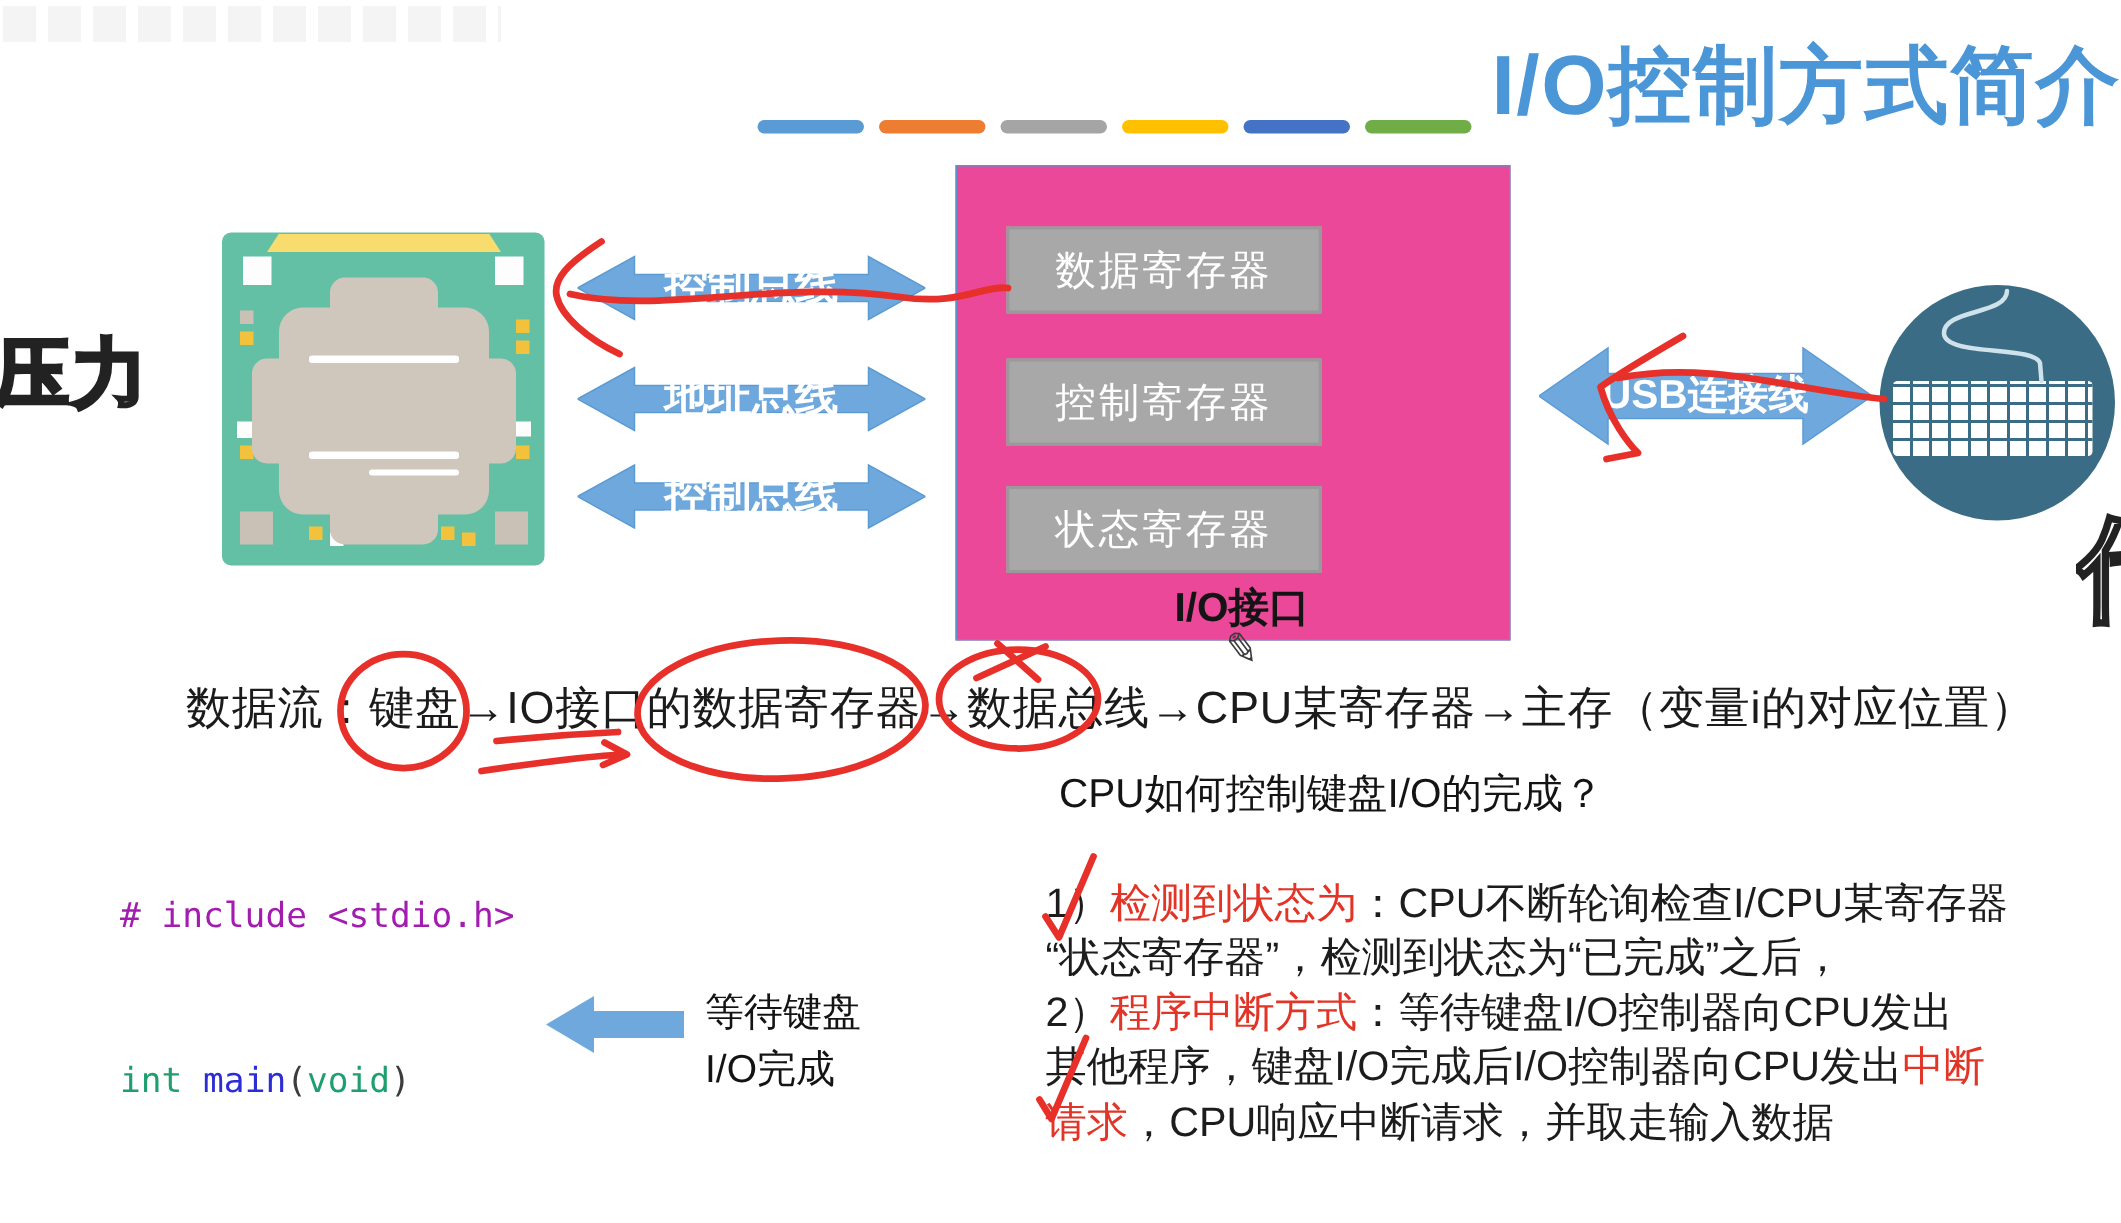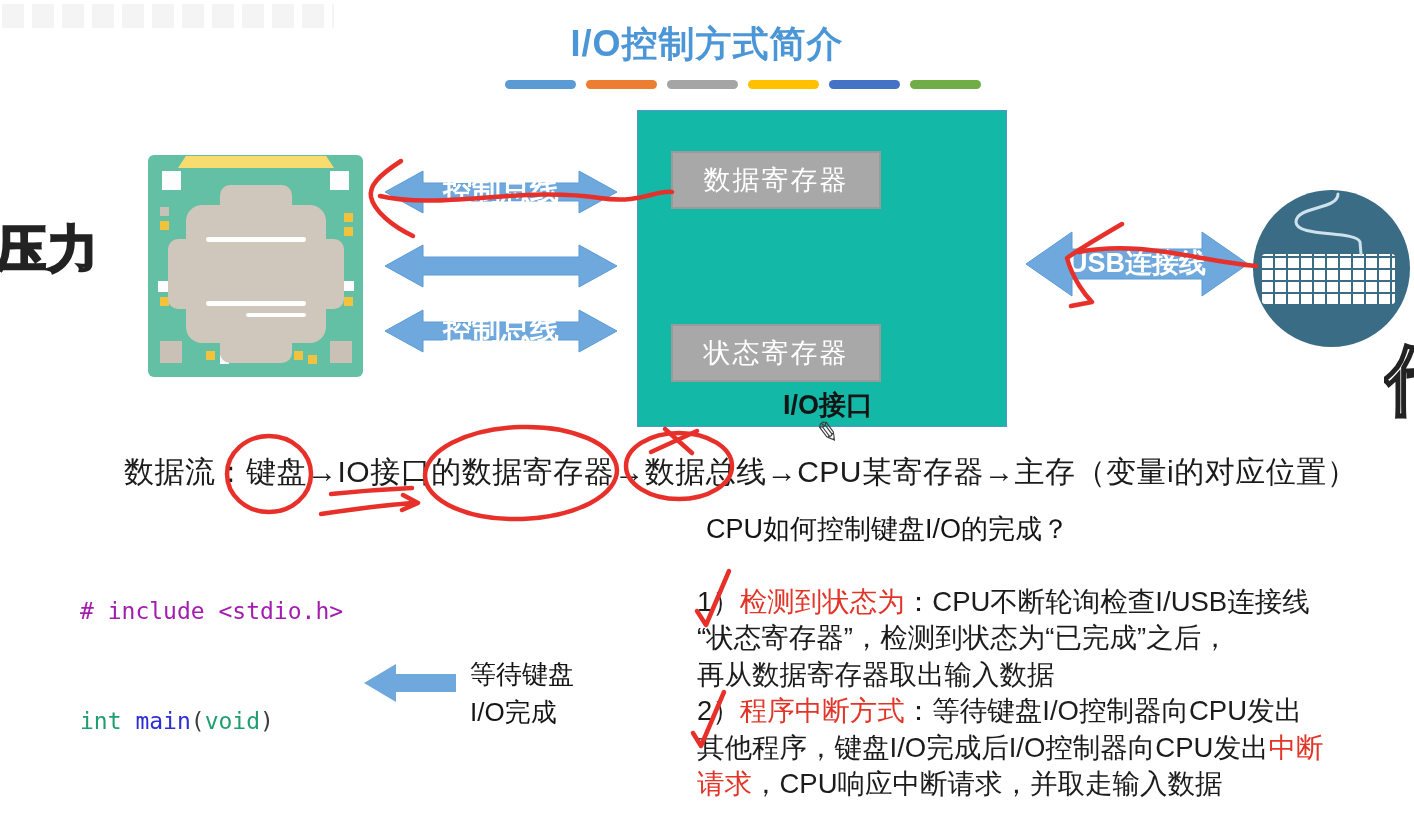--- a/index.html
+++ b/index.html
@@ -15,22 +15,22 @@
   .watermark{
     left:2px;top:4px;width:332px;height:24px;opacity:.55;
     background:
       repeating-linear-gradient(90deg,#ececec 0 22px,#ffffff 22px 30px),
       repeating-linear-gradient(0deg,#f2f2f2 0 4px,#ffffff 4px 6px);
     filter:blur(.5px);
   }
 
   
   .title{
-    left:0;right:0;top:20px;text-align:center;
-    font-size:36px;font-weight:bold;letter-spacing:1px;
+    left:0;right:0;top:20px;text-align:right;
+    font-size:56px;font-weight:bold;letter-spacing:1px;
   }
   .bars{left:505px;top:80px;display:flex;gap:10px;}
   .bars span{width:71px;height:9px;border-radius:5px;display:block;}
 
   
   .cpu{left:148px;top:155px;width:215px;height:222px;background:#63c0a5;border-radius:6px;}
   .cpu .strip{position:absolute;left:30px;top:1px;width:156px;height:12px;background:#f8dd6e;
     clip-path:polygon(5% 0,95% 0,100% 100%,0 100%);}
   .sq{position:absolute;}
   .sq.w{background:#fdfdfd;}
@@ -50,21 +50,21 @@
   .bus{width:232px;height:48px;left:385px;}
   .bus svg,.usb svg{position:absolute;left:0;top:0;}
   .bus .lbl,.usb .lbl{
     position:absolute;left:0;right:0;top:50%;transform:translateY(-52%);
     text-align:center;color:#ffffff;font-weight:bold;font-size:29px;white-space:nowrap;
   }
   .usb{left:1026px;top:228px;width:222px;height:72px;}
   .usb .lbl{font-size:27px;}
 
   
-  .iobox{left:637px;top:110px;width:368px;height:315px;background:#14b8a6;border:1px solid #5695cc;}
+  .iobox{left:637px;top:110px;width:368px;height:315px;background:#ec4899;border:1px solid #5695cc;}
   .reg{position:absolute;left:33px;width:210px;height:58px;background:#a8a8a8;border:2px solid #9a9a9a;
     display:flex;align-items:center;justify-content:center;
     color:#ffffff;font-size:27px;letter-spacing:2px;box-sizing:border-box;}
   .iobox-label{position:absolute;left:0;right:0;top:276px;text-align:center;
     color:#141414;font-size:27px;font-weight:600;margin-left:12px;}
 
   .pencil{left:816px;top:416px;font-size:28px;color:#3c3c3c;transform:rotate(8deg);}
 
   
   .kbd-circle{left:1253px;top:190px;width:157px;height:157px;border-radius:50%;background:#3b6c85;}
@@ -160,30 +160,32 @@
 <div class="abs bus" style="top:168px">
   <svg width="232" height="48" viewBox="0 0 232 48">
     <polygon points="0,24 38,3 38,15 194,15 194,3 232,24 194,45 194,33 38,33 38,45" fill="#6fa8dc" stroke="#5b9bd5" stroke-width="1"></polygon>
   </svg>
   <span class="lbl">控制总线</span>
 </div>
 <div class="abs bus" style="top:242px">
   <svg width="232" height="48" viewBox="0 0 232 48">
     <polygon points="0,24 38,3 38,15 194,15 194,3 232,24 194,45 194,33 38,33 38,45" fill="#6fa8dc" stroke="#5b9bd5" stroke-width="1"></polygon>
   </svg>
+  <span class="lbl">地址总线</span>
 </div>
 <div class="abs bus" style="top:307px">
   <svg width="232" height="48" viewBox="0 0 232 48">
     <polygon points="0,24 38,3 38,15 194,15 194,3 232,24 194,45 194,33 38,33 38,45" fill="#6fa8dc" stroke="#5b9bd5" stroke-width="1"></polygon>
   </svg>
   <span class="lbl">控制总线</span>
 </div>
 
 <div class="abs iobox">
   <div class="reg" style="top:40px">数据寄存器</div>
+  <div class="reg" style="top:128px">控制寄存器</div>
   <div class="reg" style="top:213px">状态寄存器</div>
   <div class="iobox-label">I/O接口</div>
 </div>
 
 <div class="abs pencil">✎</div>
 
 <div class="abs usb">
   <svg width="222" height="72" viewBox="0 0 222 72">
     <polygon points="0,36 46,4 46,21 176,21 176,4 222,36 176,68 176,51 46,51 46,68" fill="#6fa8dc" stroke="#5b9bd5" stroke-width="1"></polygon>
   </svg>
@@ -216,23 +218,22 @@
   <div class="tri"></div>
     <div class="stem"></div>
 </div>
 <div class="abs wait-note">
   <div>等待键盘</div>
   <div>I/O完成</div>
 </div>
 
 <div class="abs qa-q">CPU如何控制键盘I/O的完成？</div>
 <div class="abs qa">
-  <div class="line"><span class="tok-k">1）</span><span class="tok-r">检测到状态为</span><span class="tok-k">：CPU不断轮询检查I/USB连接线</span></div>
+  <div class="line"><span class="tok-k">1）</span><span class="tok-r">检测到状态为</span><span class="tok-k">：CPU不断轮询检查I/CPU某寄存器</span></div>
   <div class="line"><span class="tok-k">“状态寄存器”，检测到状态为“已完成”之后，</span></div>
-  <div class="line"><span class="tok-k">再从数据寄存器取出输入数据</span></div>
   <div class="line"><span class="tok-k">2）</span><span class="tok-r">程序中断方式</span><span class="tok-k">：等待键盘I/O控制器向CPU发出</span></div>
   <div class="line"><span class="tok-k">其他程序，键盘I/O完成后I/O控制器向CPU发出</span><span class="tok-r">中断</span></div>
   <div class="line"><span class="tok-r">请求</span><span class="tok-k">，CPU响应中断请求，并取走输入数据</span></div>
 </div>
 
 <svg class="abs overlay" width="1414" height="815" viewBox="0 0 1414 815">
 
   <path d="M 1338,194 C 1338,210 1296,206 1296,222 C 1296,238 1356,230 1360,242 L 1361,254" fill="none" stroke="#cfe2ec" stroke-width="3" stroke-linecap="round"></path>
   <g fill="none" stroke="#e8302a" stroke-width="4.5" stroke-linecap="round" stroke-linejoin="round">
 

